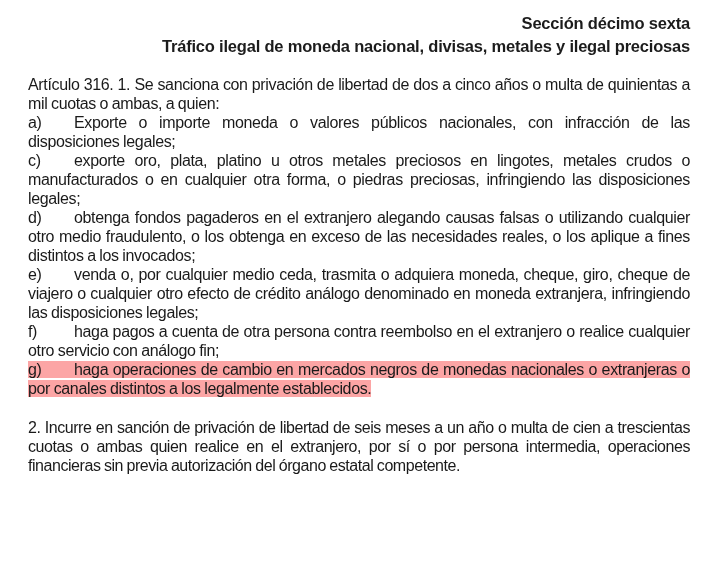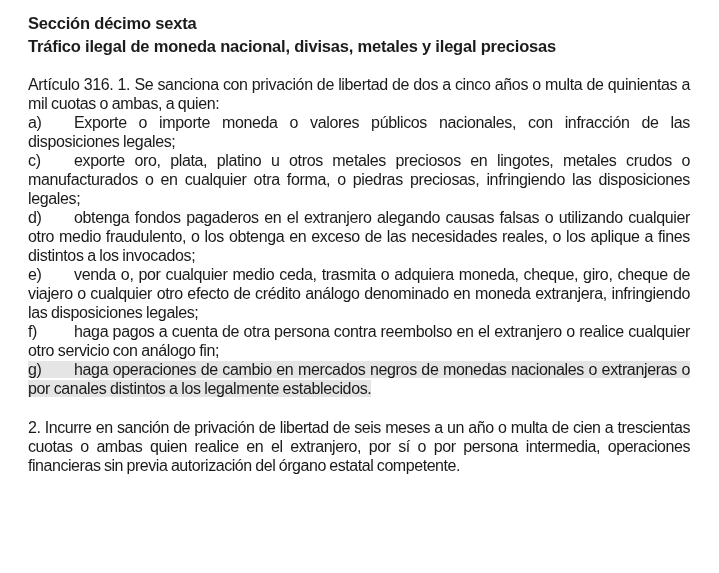--- a/index.html
+++ b/index.html
@@ -4,34 +4,34 @@
   <style>
     html, body { margin: 0; padding: 0; background: #ffffff; }
     body {
       width: 719px; height: 573px; overflow: hidden;
       font-family: "Liberation Sans", sans-serif;
       color: #1a1a1a;
       position: relative;
     }
     .page { position: absolute; left: 28px; top: 0; width: 662px; }
     .heading {
-      text-align: left; font-weight: bold; font-size: 16.5px;
+      text-align: right; font-weight: bold; font-size: 16.5px;
       line-height: 22px; letter-spacing: -0.2px; color: #1c1c1c;
     }
     .h1 { position: absolute; top: 12px; left: 0; width: 662px; }
     .h2 { position: absolute; top: 35px; left: 0; width: 662px; }
     .body {
       position: absolute; top: 75px; left: 0; width: 662px;
       font-size: 16px; line-height: 19px; text-align: justify;
       letter-spacing: -0.35px; word-spacing: -0.5px;
     }
     .p { margin: 0; }
     .art-num { font-weight: normal; }
     .item-label { display: inline-block; width: 46px; }
-    .hl { background: #e5e5e5; box-decoration-break: clone; -webkit-box-decoration-break: clone; }
+    .hl { background: #fca5a5; box-decoration-break: clone; -webkit-box-decoration-break: clone; }
     .item-g .item-label { width: 46px; }
     .para2 { margin-top: 20px; letter-spacing: -0.45px; }
   </style>
 </head>
 <body>
 
 <div class="page">
   <div class="heading h1">Sección décimo sexta</div>
   <div class="heading h2">Tráfico ilegal de moneda nacional, divisas, metales y ilegal preciosas</div>
 

